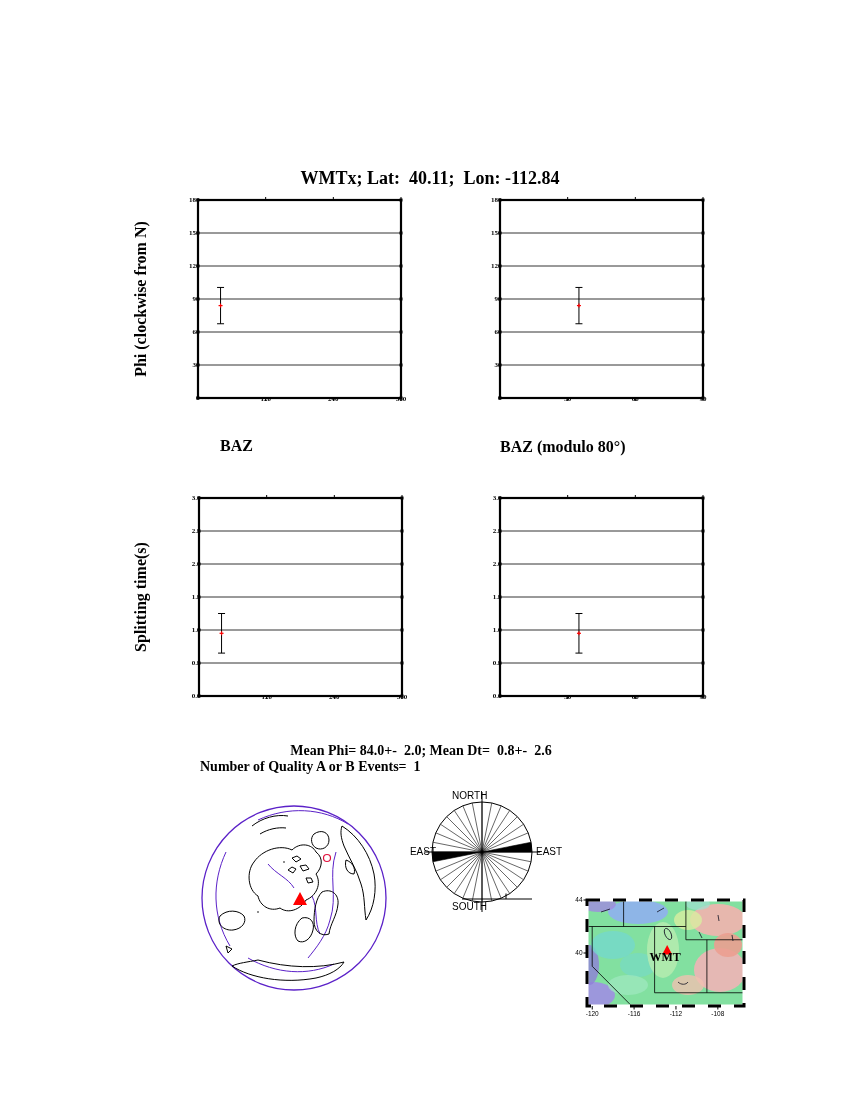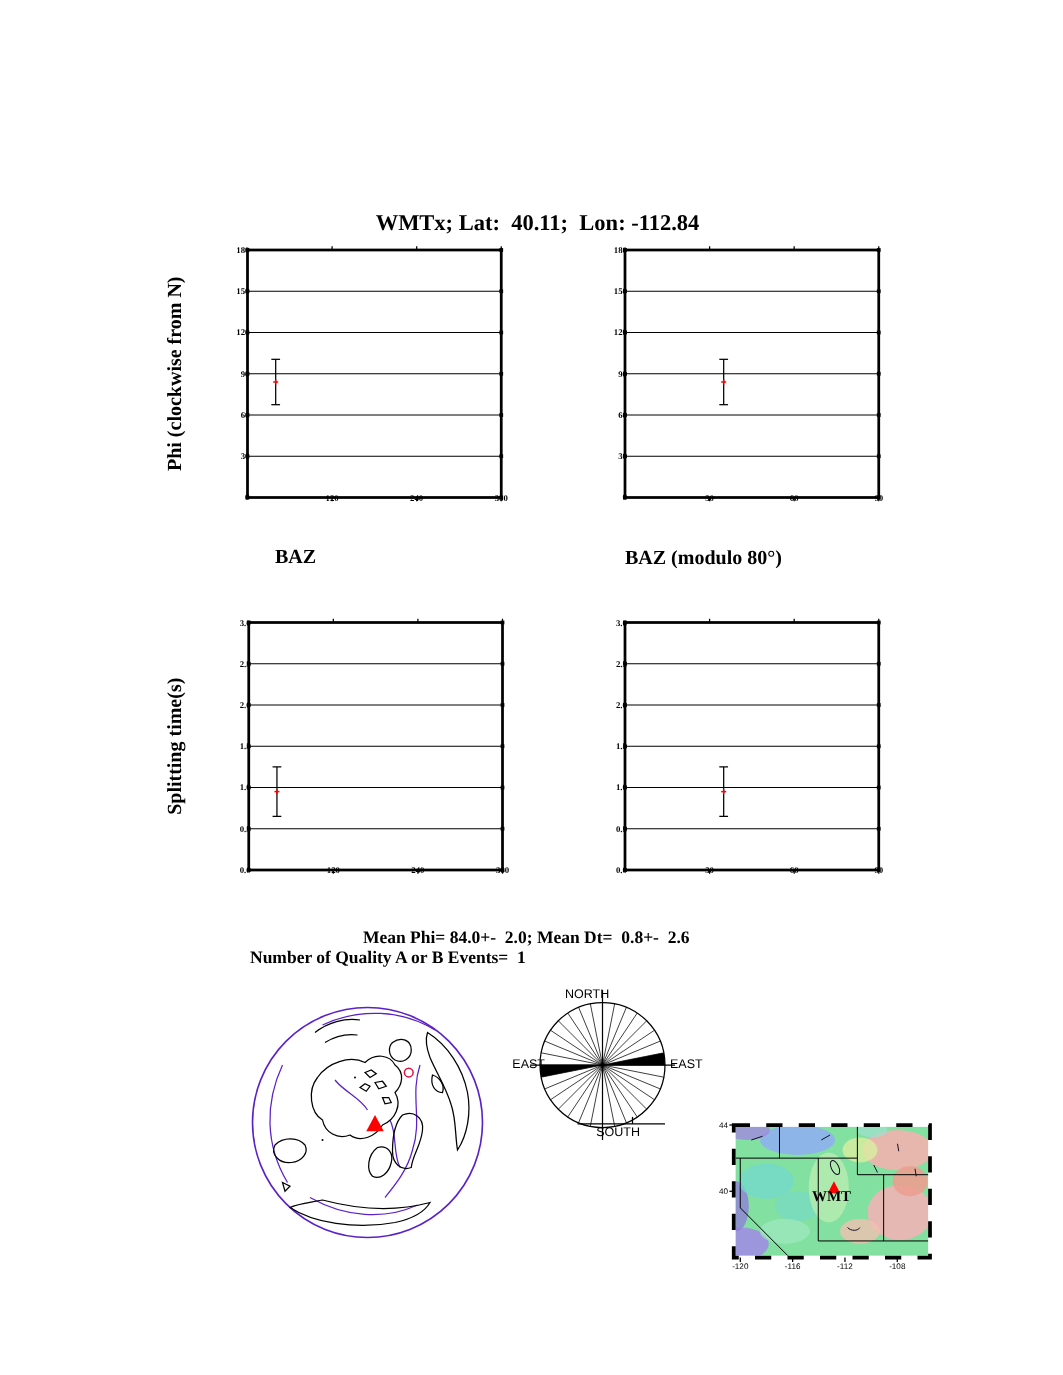--- a/index.html
+++ b/index.html
@@ -281,21 +281,21 @@
       <line x1="68" y1="68" x2="40.22148834901989" y2="26.42651938487274" stroke="#000" stroke-width="0.6"></line>
       <line x1="68" y1="68" x2="48.86582838174552" y2="21.80602337443566" stroke="#000" stroke-width="0.6"></line>
       <line x1="68" y1="68" x2="58.245483899193566" y2="18.960735979838482" stroke="#000" stroke-width="0.6"></line>
       <circle cx="68" cy="68" r="50" fill="none" stroke="#000" stroke-width="1"></circle>
       <path d="M68,68 L117.03926402016153,58.24548389919359 A50,50 0 0 1 118,68 Z" fill="#000"></path>
       <path d="M68,68 L18.960735979838482,77.75451610080643 A50,50 0 0 1 18,68.00000000000001 Z" fill="#000"></path>
       <line x1="48" y1="115" x2="118" y2="115" stroke="#000" stroke-width="1"></line>
       <line x1="92" y1="109.5" x2="92" y2="115" stroke="#000" stroke-width="1"></line>
     </svg>
   <div class="abs roselbl" style="left:452px;top:790px;width:60px;">NORTH</div>
-  <div class="abs roselbl" style="left:452px;top:901px;width:60px;text-align:right">SOUTH</div>
+  <div class="abs roselbl" style="left:452px;top:901px;width:60px;text-align:left">SOUTH</div>
   <div class="abs roselbl" style="left:394px;top:846px;width:42px;text-align:right">EAST</div>
   <div class="abs roselbl" style="left:536px;top:846px">EAST</div>
 
   <svg id="topomap" style="left:568px;top:890px" width="186" height="132" viewBox="0 0 186 132">
     <defs>
         <clipPath id="mapclip">
           <rect x="19" y="10" width="157" height="106"></rect>
         </clipPath>
       </defs>
     <g clip-path="url(#mapclip)">

